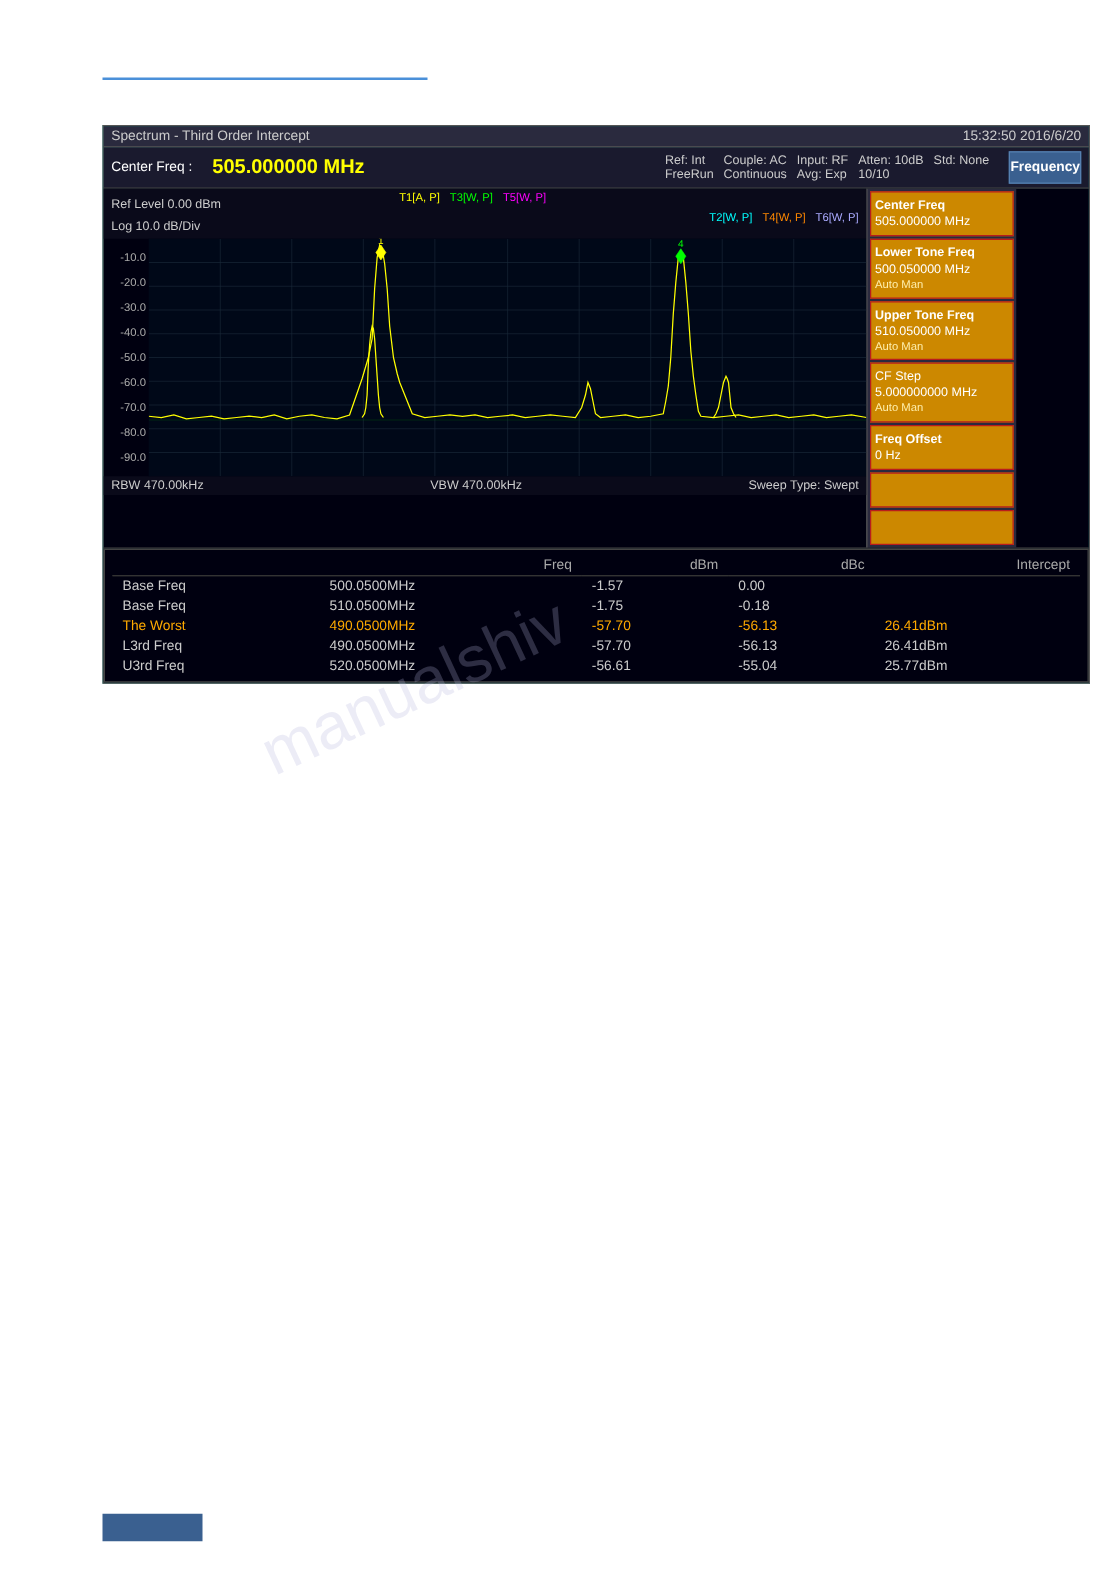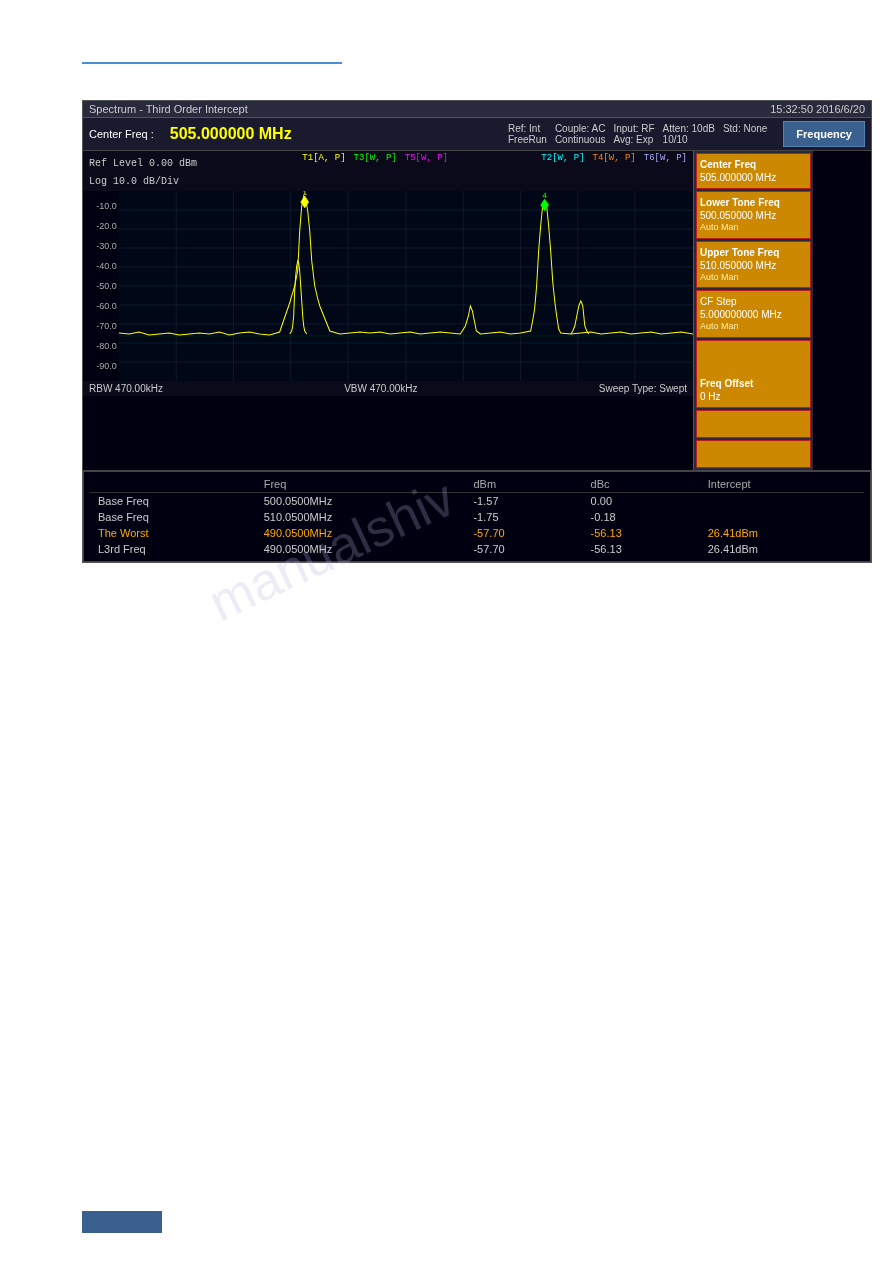--- a/index.html
+++ b/index.html
@@ -91,21 +91,20 @@
     .chart-left {
       width: 610px;
       position: relative;
     }
 
     .chart-info-bar {
       display: flex;
       justify-content: space-between;
       padding: 2px 6px;
       background: #0a0a1a;
-      font-family: Liberation Mono, monospace;
     }
     .chart-info-text {
       color: #ccc;
       font-size: 10px;
     }
 
     .trace-labels {
       display: flex;
       gap: 8px;
       padding: 1px 6px;
@@ -152,21 +151,21 @@
       padding: 2px;
       gap: 2px;
     }
 
     .freq-btn {
       background: #3a6090;
       color: #fff;
       font-size: 11px;
       font-weight: bold;
       text-align: center;
-      padding: 6px 12px;
+      padding: 6px 0;
       cursor: pointer;
       border: 1px solid #5580b0;
     }
 
     .param-btn {
       background: #cc8800;
       color: #fff;
       font-size: 10px;
       text-align: left;
       padding: 4px 3px;
@@ -192,21 +191,21 @@
     .data-table {
       width: 100%;
       border-collapse: collapse;
       color: #ccc;
       font-size: 11px;
     }
     .data-table th {
       color: #aaa;
       font-weight: normal;
       padding: 2px 8px;
-      text-align: left;
+      text-align: right;
       border-bottom: 1px solid #333;
     }
     .data-table td {
       padding: 2px 8px;
     }
     .row-worst td { color: #ffaa00; }
     .row-normal td { color: #cccccc; }
     .intercept-val { color: #ffff00; }
     .intercept-header { color: #ffaaaa; }
 
@@ -295,21 +294,21 @@
       <div class="chart-info-bar">
         <div>
           <span class="chart-info-text">Ref Level 0.00 dBm</span><br>
           <span class="chart-info-text">Log 10.0 dB/Div</span>
         </div>
         <div class="trace-labels" style="background:transparent; padding:0; margin-left:12px;">
           <span class="trace-label trace-t1">T1[A, P]</span>
           <span class="trace-label trace-t3">T3[W, P]</span>
           <span class="trace-label trace-t5">T5[W, P]</span>
         </div>
-        <div class="trace-labels" style="background:transparent; padding:0;">
+        <div class="trace-labels" style="background:transparent; padding:0;margin-top:16px;">
           <span class="trace-label trace-t2">T2[W, P]</span>
           <span class="trace-label trace-t4">T4[W, P]</span>
           <span class="trace-label trace-t6">T6[W, P]</span>
         </div>
       </div>
 
       <div style="position:relative; display:flex;">
 
         <div style="width:38px; position:relative; height:190px;">
           <span class="y-label" style="top:10px;">-10.0</span>
@@ -394,21 +393,21 @@
         <div style="font-weight:bold; font-size:10px;">Upper Tone Freq</div>
         <div class="btn-value">510.050000 MHz</div>
         <div class="btn-sub">Auto  Man</div>
       </div>
       <div class="param-btn">
         <div style="font-weight:normal; font-size:10px;">CF Step</div>
         <div class="btn-value">5.000000000 MHz</div>
         <div class="btn-sub">Auto  Man</div>
       </div>
       <div class="param-btn">
-        <div style="font-weight:bold; font-size:10px;margin-top:32px;">Freq Offset</div>
+        <div style="font-weight:bold; font-size:10px;">Freq Offset</div>
         <div class="btn-value">0 Hz</div>
       </div>
 
       <div class="param-btn" style="min-height:28px;">&nbsp;</div>
       <div class="param-btn" style="min-height:28px;">&nbsp;</div>
     </div>
 
   </div>
 
   <div class="data-table-container">
@@ -444,20 +443,27 @@
             <td>-56.13</td>
             <td class="intercept-val">26.41dBm</td>
           </tr>
           <tr class="row-normal">
             <td>L3rd  Freq</td>
             <td>490.0500MHz</td>
             <td>-57.70</td>
             <td>-56.13</td>
             <td class="intercept-val">26.41dBm</td>
           </tr>
+          <tr class="row-normal">
+            <td>U3rd  Freq</td>
+            <td>520.0500MHz</td>
+            <td>-56.61</td>
+            <td>-55.04</td>
+            <td class="intercept-val">25.77dBm</td>
+          </tr>
         </tbody>
     </table>
   </div>
 
 
 </div>
 
 <div class="watermark">manualshiv</div>
 
 <div class="bottom-rect"></div>

